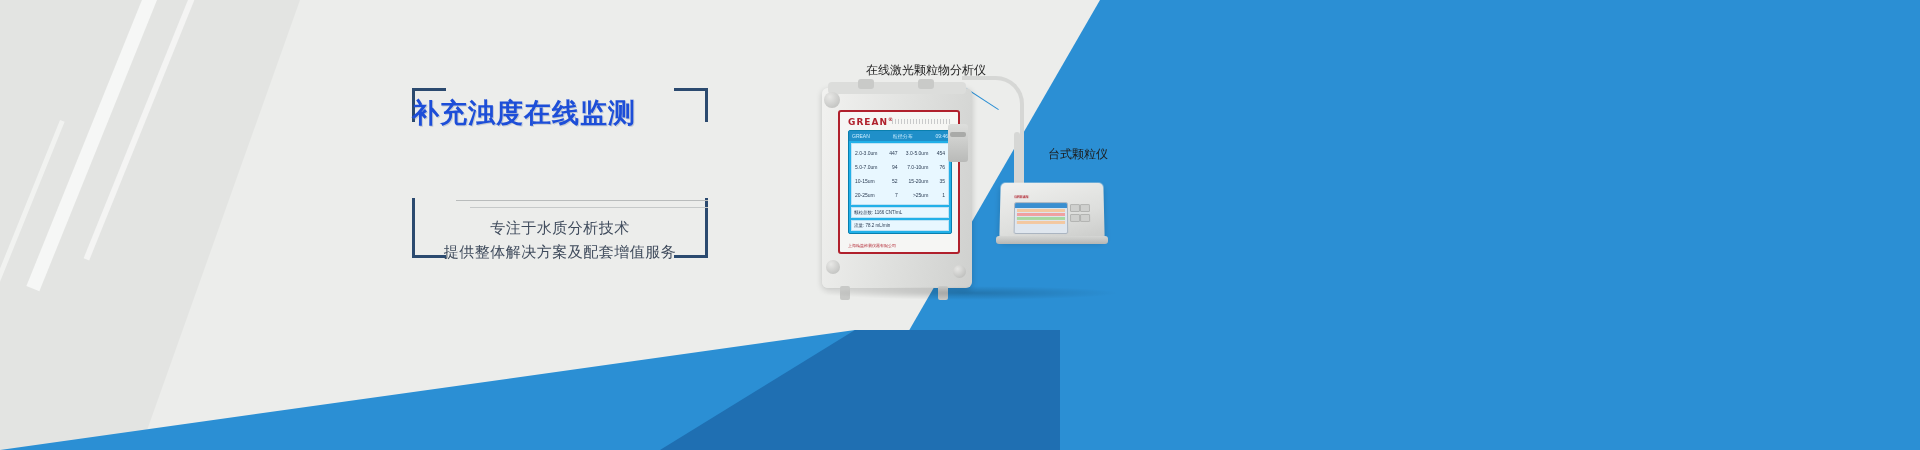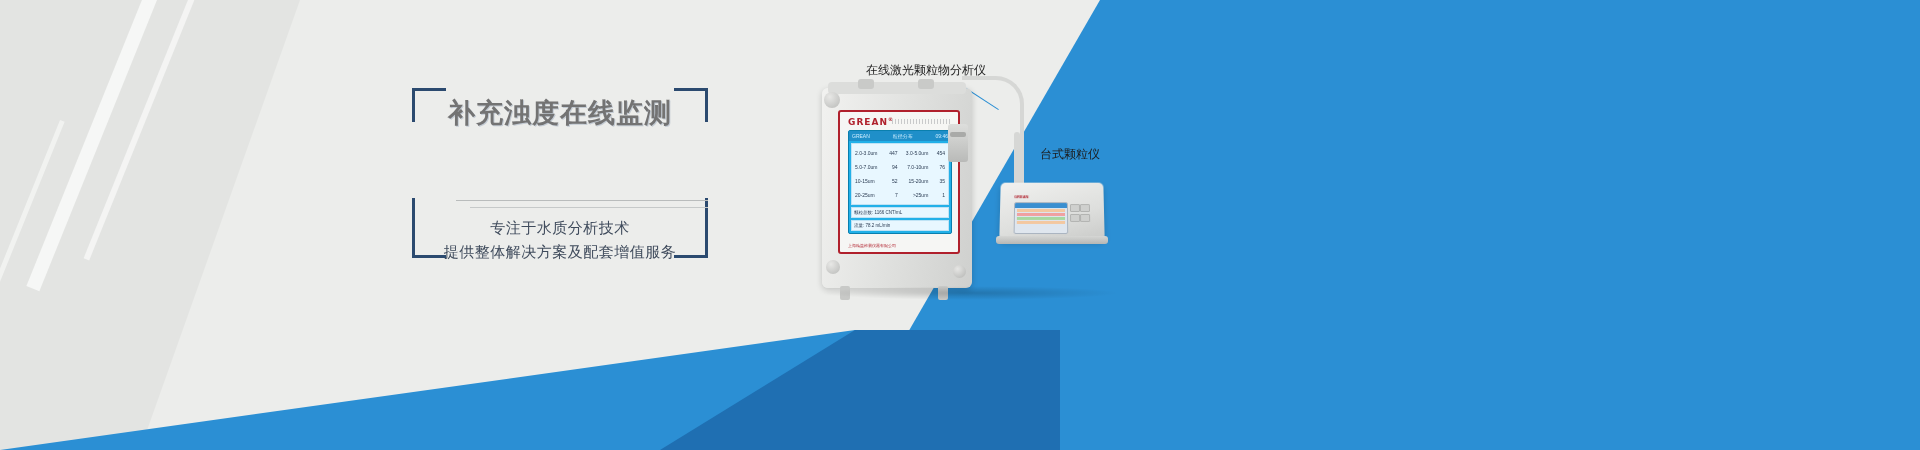--- a/index.html
+++ b/index.html
@@ -49,21 +49,21 @@
   .br-tlv{left:0;top:0;width:0;height:34px;border-left:3px solid #2b4a6f;}
   .br-tr{right:0;top:0;width:34px;height:0;border-top:3px solid #2b4a6f;}
   .br-trv{right:0;top:0;width:0;height:34px;border-right:3px solid #2b4a6f;}
   .br-bl{left:0;bottom:0;width:34px;height:0;border-bottom:3px solid #2b4a6f;}
   .br-blv{left:0;bottom:0;width:0;height:60px;border-left:3px solid #2b4a6f;}
   .br-br{right:0;bottom:0;width:34px;height:0;border-bottom:3px solid #2b4a6f;}
   .br-brv{right:0;bottom:0;width:0;height:60px;border-right:3px solid #2b4a6f;}
 
   .headline{
     position:absolute;left:0;top:8px;width:296px;
-    text-align:center;color:#737373;font-weight:bold;
+    color:#1d4ed8;font-weight:bold;
     font-size:27px;line-height:34px;letter-spacing:1px;
     font-family:"DejaVu Sans","Liberation Sans",sans-serif;
     text-shadow:1px 1px 0 rgba(120,140,170,.35);
   }
   .headline .l2{display:block;}
   .divider{position:absolute;left:44px;top:112px;width:252px;height:1px;background:#b9bcbc;}
   .divider2{position:absolute;left:58px;top:119px;width:238px;height:1px;background:#c6c9c9;}
   .sub{
     position:absolute;left:0;width:296px;text-align:center;
     color:#3f4b5c;font-size:15px;line-height:24px;letter-spacing:.5px;
@@ -71,21 +71,21 @@
   }
   .sub1{top:128px;}
   .sub2{top:152px;}
 
   
   .product-area{position:absolute;left:800px;top:40px;width:400px;height:270px;}
 
   .callout{position:absolute;color:#1c1c1c;font-size:12px;white-space:nowrap;
     font-family:"DejaVu Sans","Liberation Sans",sans-serif;}
   .callout-1{left:66px;top:22px;}
-  .callout-2{left:240px;top:106px;}
+  .callout-2{left:248px;top:106px;}
   .lead{position:absolute;background:#2b8fd4;height:1px;transform-origin:left center;}
   .lead-1{left:160px;top:44px;width:46px;transform:rotate(33deg);}
   .lead-2{left:236px;top:124px;width:24px;transform:rotate(180deg);}
 
   
   .analyzer{position:absolute;left:22px;top:48px;width:150px;height:200px;}
   .an-body{position:absolute;inset:0;background:linear-gradient(100deg,#f2f2f0 0%,#e2e3e1 45%,#cfd0ce 100%);
     border-radius:6px;box-shadow:0 2px 6px rgba(0,0,0,.18);}
   .an-top{position:absolute;left:6px;top:-6px;width:138px;height:12px;background:#dcdddb;border-radius:4px;}
   .an-hinge{position:absolute;width:16px;height:10px;background:#c9cac8;border-radius:3px;top:-9px;}

